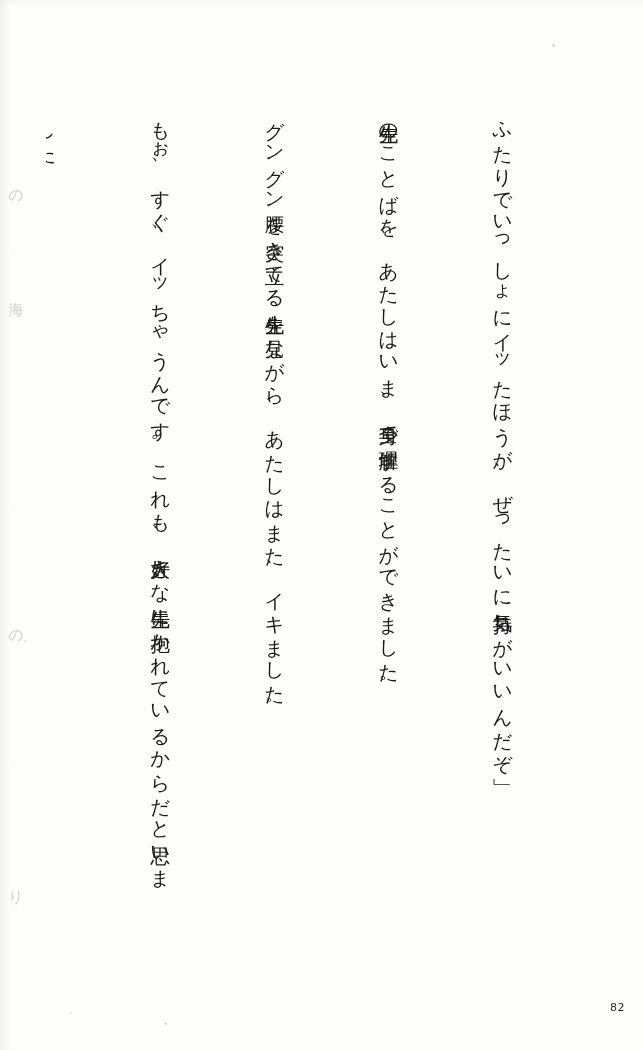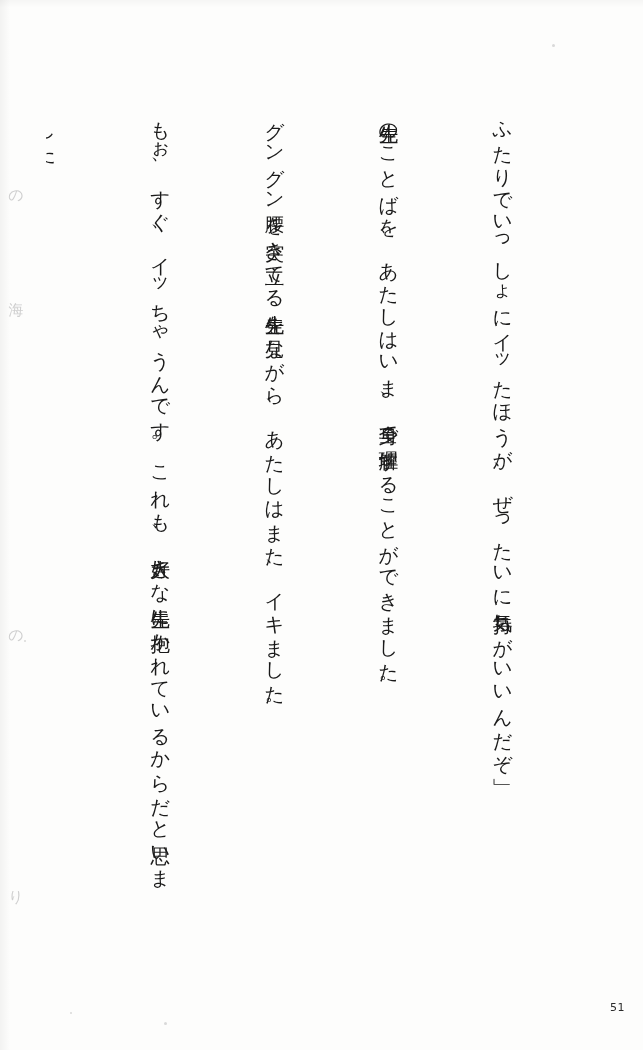--- a/index.html
+++ b/index.html
@@ -123,15 +123,15 @@
     
     
     
     
     
     
     
     
   </div>
 
-  <div class="page-number">51</div>
+  <div class="page-number">82</div>
 
 </div>
 
 </body></html>

